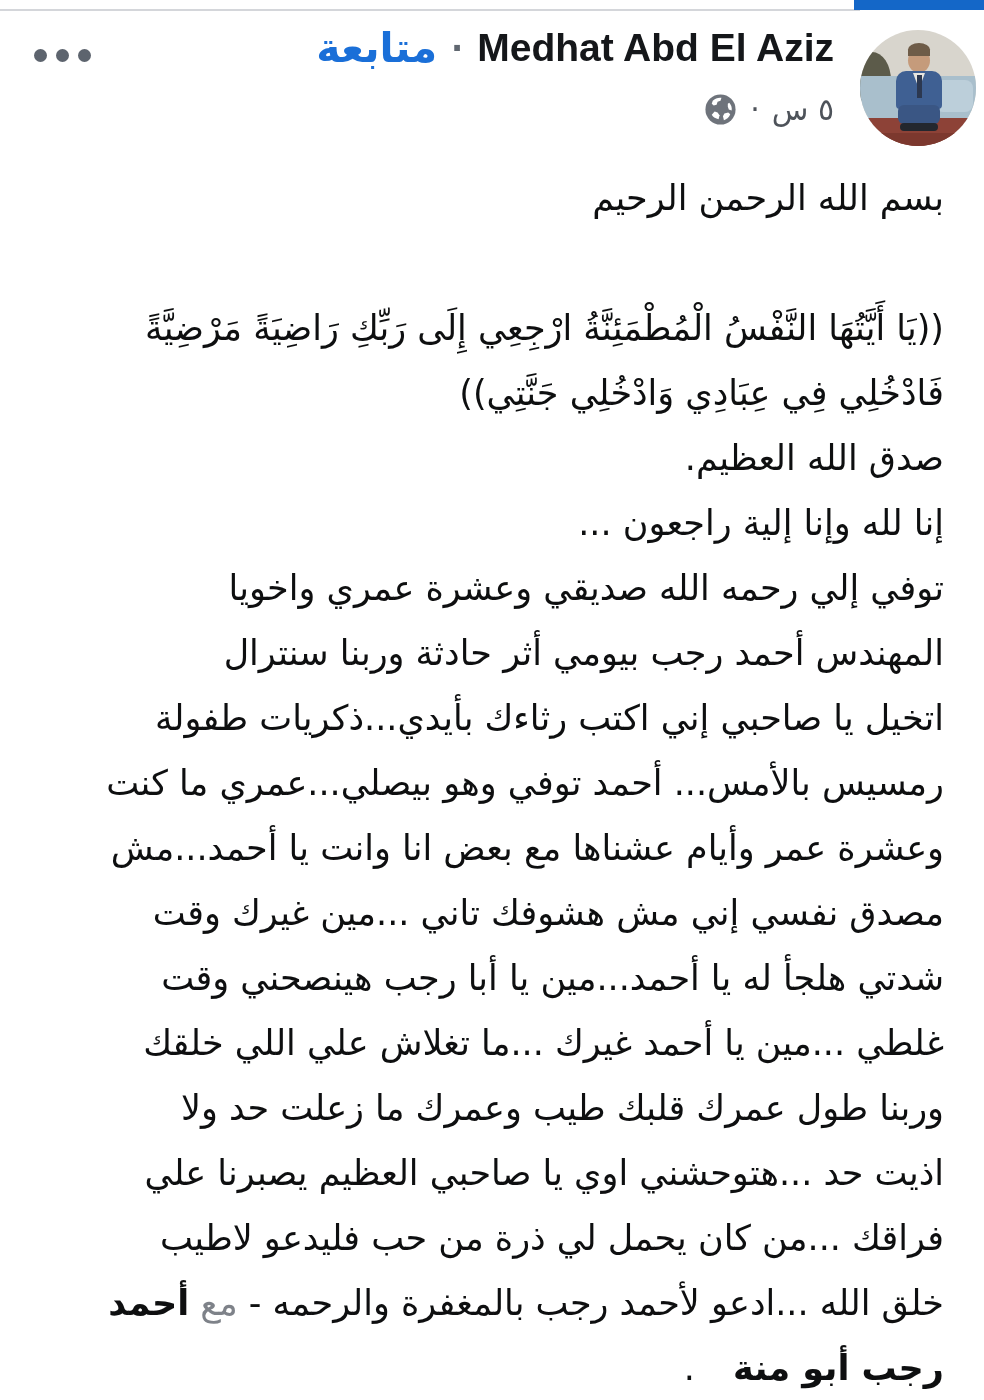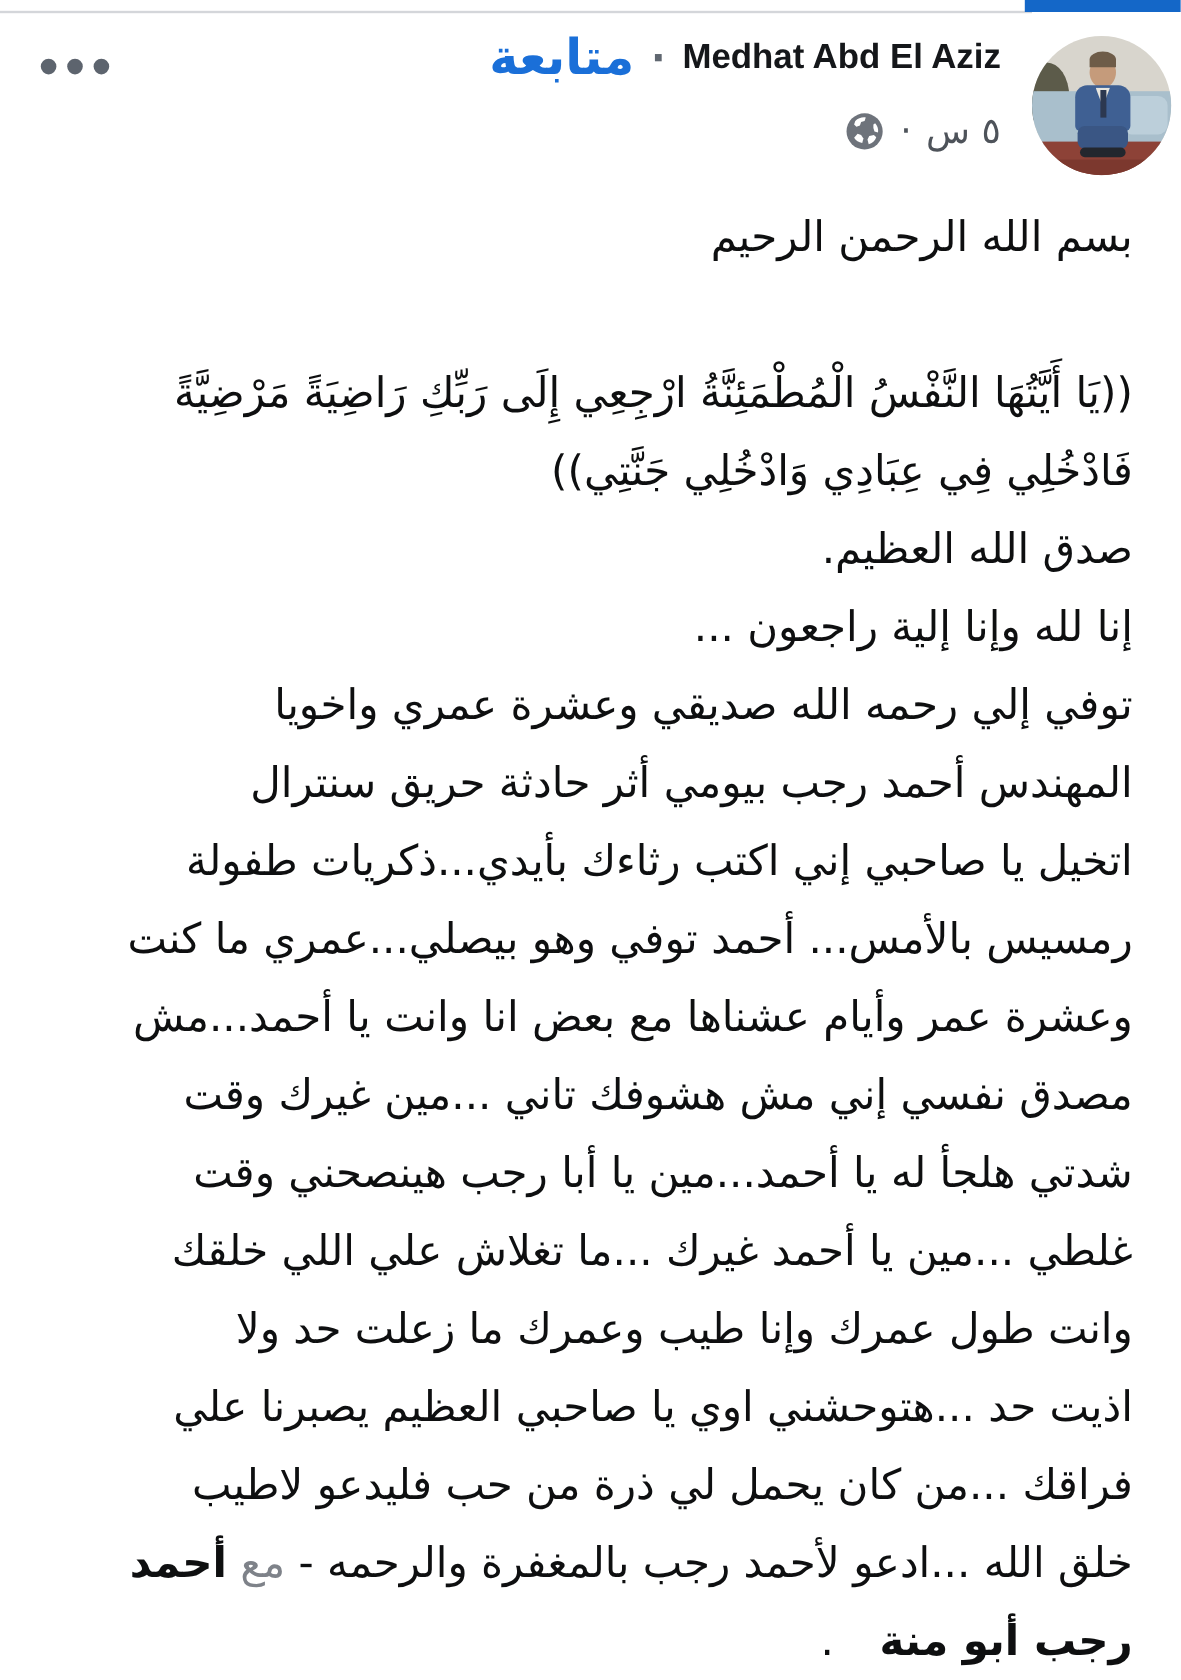--- a/index.html
+++ b/index.html
@@ -27,21 +27,21 @@
   .av-torso{position:absolute;left:36px;top:41px;width:46px;height:38px;background:#3f6093;border-radius:10px 10px 4px 4px;}
   .av-shirt{position:absolute;left:53px;top:43px;width:12px;height:16px;background:#e8e6e0;clip-path:polygon(0 0,100% 0,50% 100%);}
   .av-tie{position:absolute;left:57px;top:45px;width:5px;height:23px;background:#2c3850;}
   .av-legs{position:absolute;left:38px;top:75px;width:42px;height:19px;background:#3a5684;border-radius:6px;}
   .av-shoes{position:absolute;left:40px;top:93px;width:38px;height:8px;background:#23272e;border-radius:4px;}
 
   .name-row{
     position:absolute;top:24px;right:150px;direction:rtl;display:flex;align-items:center;
     gap:14px;white-space:nowrap;
   }
-  .author{font-family:"Liberation Sans","DejaVu Sans",sans-serif;font-weight:700;font-size:29px;color:#15171a;cursor:pointer;}
+  .author{font-family:"Liberation Sans","DejaVu Sans",sans-serif;font-weight:700;font-size:39px;color:#15171a;cursor:pointer;}
   .dot-sep{color:#606770;font-size:32px;font-weight:700;}
   .follow{color:#1a6fd8;font-size:41px;font-weight:700;cursor:pointer;}
 
   .time-row{
     position:absolute;top:92px;right:150px;direction:rtl;display:flex;align-items:center;
     gap:12px;color:#4e535a;font-size:30px;white-space:nowrap;
   }
   .globe{width:35px;height:35px;display:block;}
 
   .menu{position:absolute;top:45px;left:30px;display:flex;gap:9px;cursor:pointer;padding:4px;}
@@ -106,28 +106,28 @@
 </header>
 
 <main class="post">
   <div class="pline">بسم الله الرحمن الرحيم</div>
   <div class="pline"></div>
   <div class="pline">((يَا أَيَّتُهَا النَّفْسُ الْمُطْمَئِنَّةُ ارْجِعِي إِلَى رَبِّكِ رَاضِيَةً مَرْضِيَّةً</div>
   <div class="pline">فَادْخُلِي فِي عِبَادِي وَادْخُلِي جَنَّتِي))</div>
   <div class="pline">صدق الله العظيم.</div>
   <div class="pline">إنا لله وإنا إلية راجعون ...</div>
   <div class="pline">توفي إلي رحمه الله صديقي وعشرة عمري واخويا</div>
-  <div class="pline">المهندس أحمد رجب بيومي أثر حادثة حريق سنترال</div>
+  <div class="pline">المهندس أحمد رجب بيومي أثر حادثة وربنا سنترال</div>
   <div class="pline">اتخيل يا صاحبي إني اكتب رثاءك بأيدي...ذكريات طفولة</div>
   <div class="pline">رمسيس بالأمس... أحمد توفي وهو بيصلي...عمري ما كنت</div>
   <div class="pline">وعشرة عمر وأيام عشناها مع بعض انا وانت يا أحمد...مش</div>
   <div class="pline">مصدق نفسي إني مش هشوفك تاني ...مين غيرك وقت</div>
   <div class="pline">شدتي هلجأ له يا أحمد...مين يا أبا رجب هينصحني وقت</div>
   <div class="pline">غلطي ...مين يا أحمد غيرك ...ما تغلاش علي اللي خلقك</div>
-  <div class="pline">وانت طول عمرك وإنا طيب وعمرك ما زعلت حد ولا</div>
+  <div class="pline">وربنا طول عمرك قلبك طيب وعمرك ما زعلت حد ولا</div>
   <div class="pline">اذيت حد ...هتوحشني اوي يا صاحبي العظيم يصبرنا علي</div>
   <div class="pline">فراقك ...من كان يحمل لي ذرة من حب فليدعو لاطيب</div>
 
   <div class="pline">
     <span>خلق الله ...ادعو لأحمد رجب بالمغفرة والرحمه -</span>
     <span class="gray">مع</span>
     <span class="b tag">أحمد</span>
   </div>
   <div class="pline">
     <span class="b tag">رجب أبو منة</span><span>.</span>

